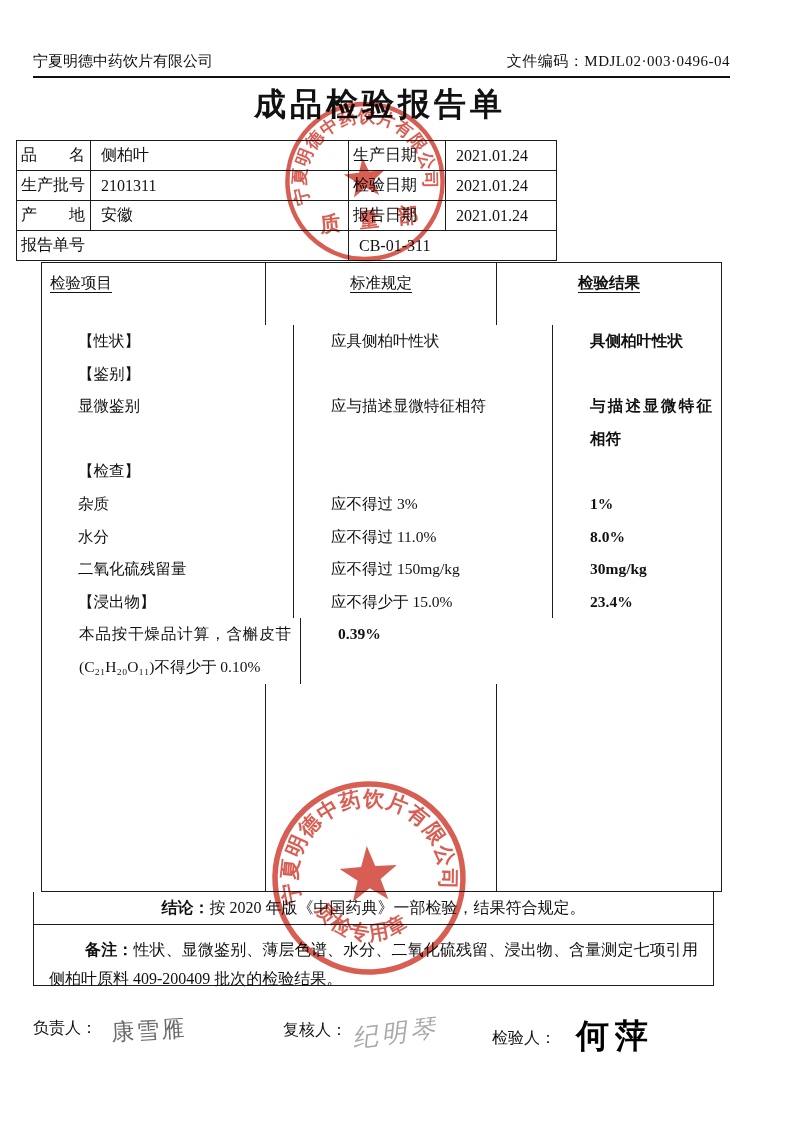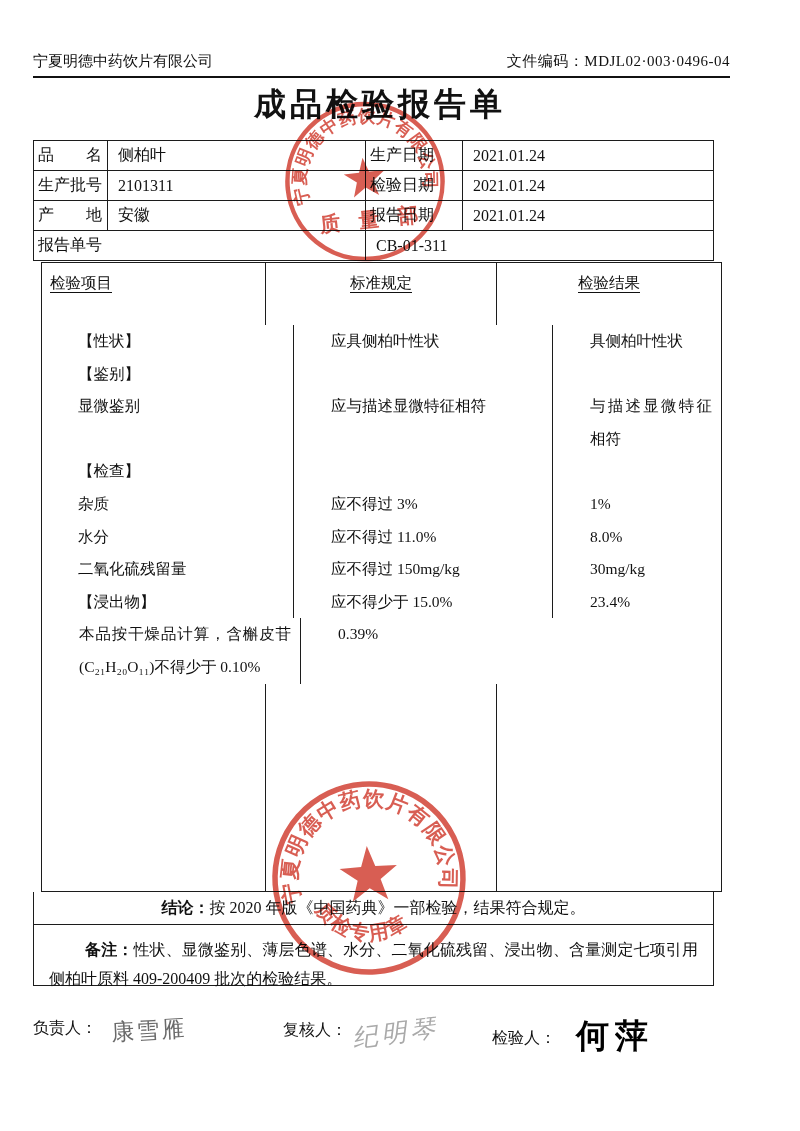--- a/index.html
+++ b/index.html
@@ -19,41 +19,41 @@
   .hdr .code{letter-spacing:.5px;}
 
   
   .title{
     position:absolute;left:0;top:83px;width:760px;text-align:center;
     font-size:32px;font-weight:bold;letter-spacing:4px;
   }
 
   
   table.info{
-    position:absolute;left:33px;top:140px;width:681px;
+    position:absolute;left:16px;top:140px;width:541px;
     border-collapse:collapse;table-layout:fixed;font-size:16px;
   }
   table.info td{
     border:1.5px solid #1c1c1c;height:29px;padding:0 0 0 6px;
     white-space:nowrap;overflow:hidden;
   }
   table.info td.lbl{padding-left:4px;}
   table.info td.val{padding-left:10px;margin-top:30px;}
 
   
   .mt{
     position:absolute;left:41px;top:262px;width:681px;height:630px;
     border:1.5px solid #1c1c1c;box-sizing:border-box;
     display:flex;flex-direction:column;font-size:15.5px;
   }
   .mt-row{display:flex;flex:0 0 auto;}
   .mt-fill{flex:1 1 auto;display:flex;}
   .c1{width:224px;flex:0 0 224px;border-right:1.5px solid #1c1c1c;box-sizing:border-box;padding:0 6px 0 8px;}
   .c2{width:231px;flex:0 0 231px;border-right:1.5px solid #1c1c1c;box-sizing:border-box;padding:0 9px;}
-  .c3{flex:1 1 auto;box-sizing:border-box;padding:0 9px;}
+  .c3{flex:1 1 auto;box-sizing:border-box;padding:0 9px;font-weight:bold;}
   .mt-head{height:62px;}
   .mt-head .hcell{padding-top:9px;line-height:22px;}
   .mt-head .hc2,.mt-head .hc3{text-align:center;}
   .mt-head span{text-decoration:underline;text-underline-offset:4px;}
   .bodycell{line-height:32.6px;margin-left:28px;}
   .c2.bodycell,.c3.bodycell{text-align:justify;}
 
   
   .concl{
     position:absolute;left:33px;top:892px;width:681px;height:33px;

